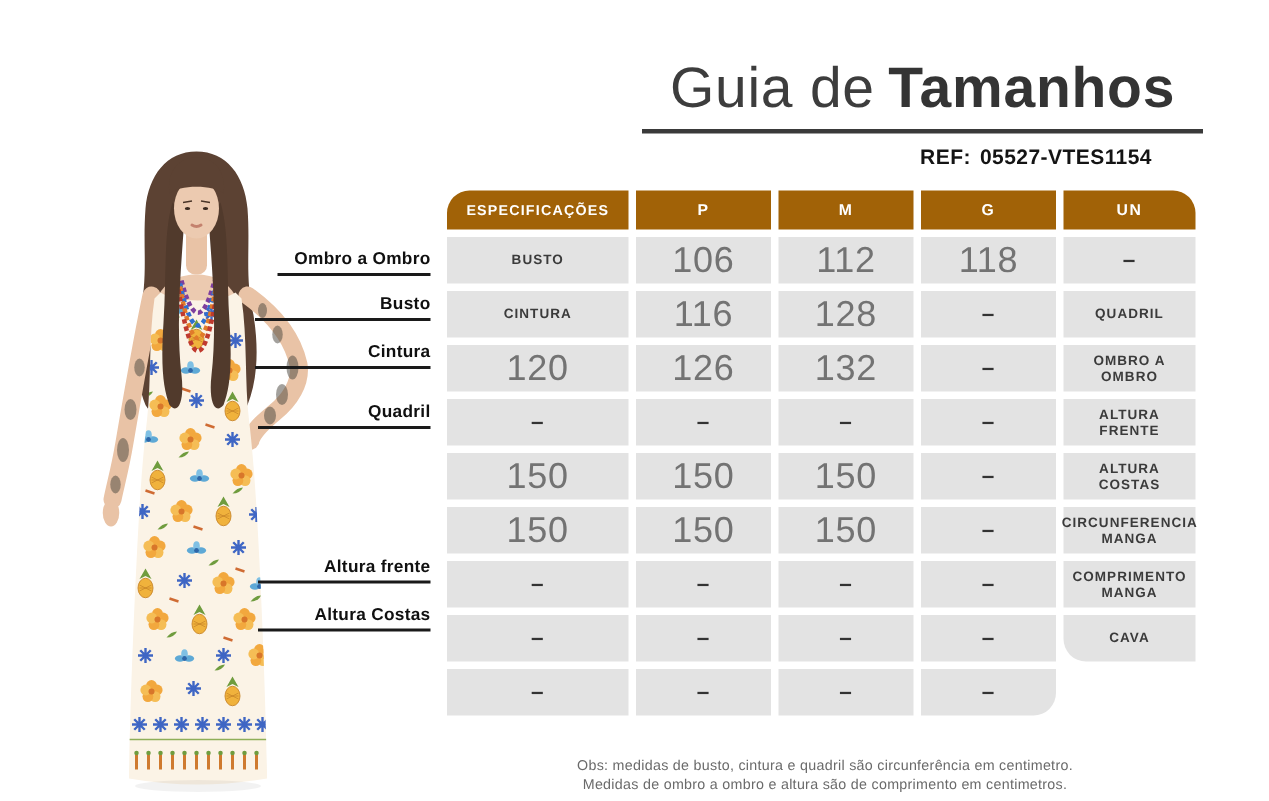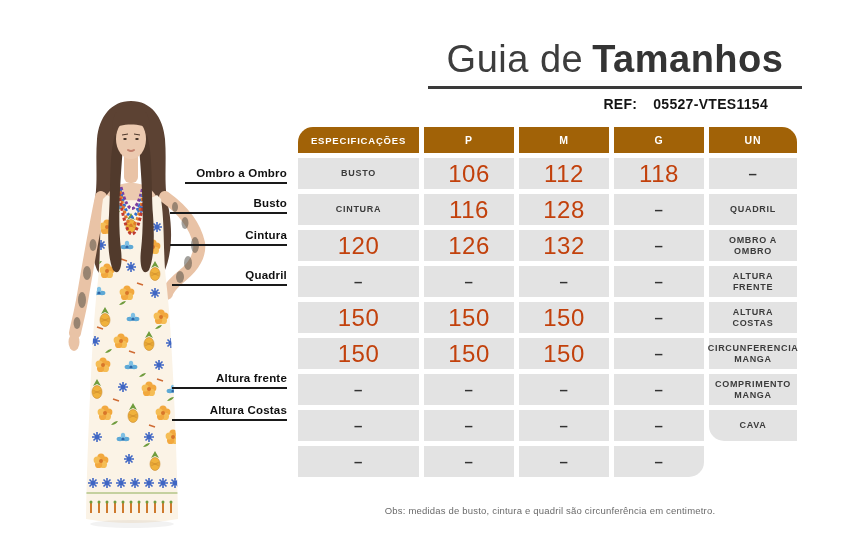--- a/index.html
+++ b/index.html
@@ -7,35 +7,35 @@
     position:relative;width:846px;height:534px;background:#ffffff;overflow:hidden;
     font-family:"Liberation Sans", sans-serif;
   }
   
   .title-block{position:absolute;left:428px;top:38px;width:374px;}
   .title-line{text-align:center;font-size:38px;color:#3d3d3d;letter-spacing:.5px;white-space:nowrap;}
   .title-line .t-reg{font-weight:400;}
   .title-line .t-bold{font-weight:800;margin-left:9px;color:#343434;}
   .title-rule{height:3px;background:#3a3a3a;margin-top:5px;}
   .ref-line{text-align:right;padding-right:34px;margin-top:7px;font-size:14px;font-weight:700;color:#141414;letter-spacing:.3px;}
-  .ref-line .ref-code{margin-left:16px;}
+  .ref-line .ref-code{margin-left:6px;}
   
   .callout{position:absolute;text-align:right;font-size:11.5px;font-weight:700;color:#101010;
     padding-bottom:3px;border-bottom:2px solid #1a1a1a;letter-spacing:.2px;z-index:5;}
   
   .size-table{position:absolute;left:298px;top:127px;display:grid;
     grid-template-columns:121px 90px 90px 90px 88px;
     grid-template-rows:26px repeat(9, 31px);
     gap:5px;}
   .hcell{background:#a16207;color:#fff;display:flex;align-items:center;justify-content:center;
     font-weight:700;font-size:10.5px;letter-spacing:1px;}
   .hcell.spec{font-size:9.5px;letter-spacing:.8px;}
   .lcell{background:#e3e3e3;color:#3b3b3b;display:flex;align-items:center;justify-content:center;
     font-weight:700;font-size:9px;letter-spacing:.7px;text-align:center;line-height:11px;padding:0 6px;}
-  .vcell{background:#e3e3e3;color:#c2410c;display:flex;align-items:center;justify-content:center;
+  .vcell{background:#e3e3e3;color:#737373;display:flex;align-items:center;justify-content:center;
     font-weight:300;font-size:24px;letter-spacing:.5px;}
   .vcell.dash{font-size:15px;font-weight:600;color:#333;}
   .corner-tl{border-top-left-radius:15px;}
   .corner-tr{border-top-right-radius:15px;}
   .corner-bl{border-bottom-left-radius:15px;}
   .corner-br{border-bottom-right-radius:15px;}
   
   .notes{position:absolute;left:298px;top:504px;width:504px;text-align:center;
     font-size:9.5px;color:#6a6a6a;line-height:13px;letter-spacing:.2px;}
   
@@ -278,15 +278,16 @@
 
     <div class="lcell corner-bl">CAVA</div>
     <div class="vcell val dash">–</div>
     <div class="vcell val dash">–</div>
     <div class="vcell val dash">–</div>
     <div class="vcell val corner-br dash">–</div>
   </div>
 
   <div class="notes">
     <div>Obs: medidas de busto, cintura e quadril são circunferência em centimetro.</div>
+    <div>Medidas de ombro a ombro e altura são de comprimento em centimetros.</div>
   </div>
 
 </div>
 
 </body></html>

